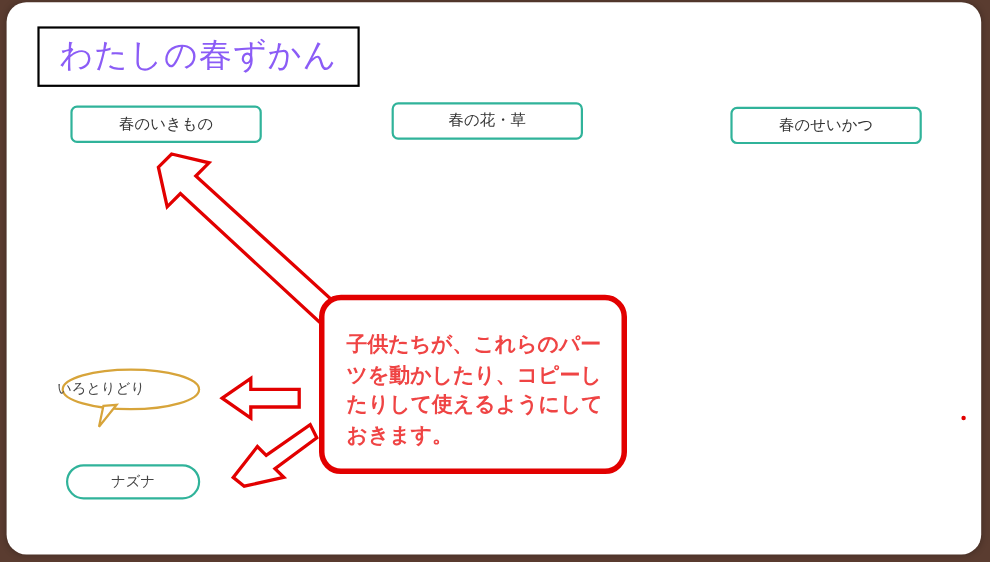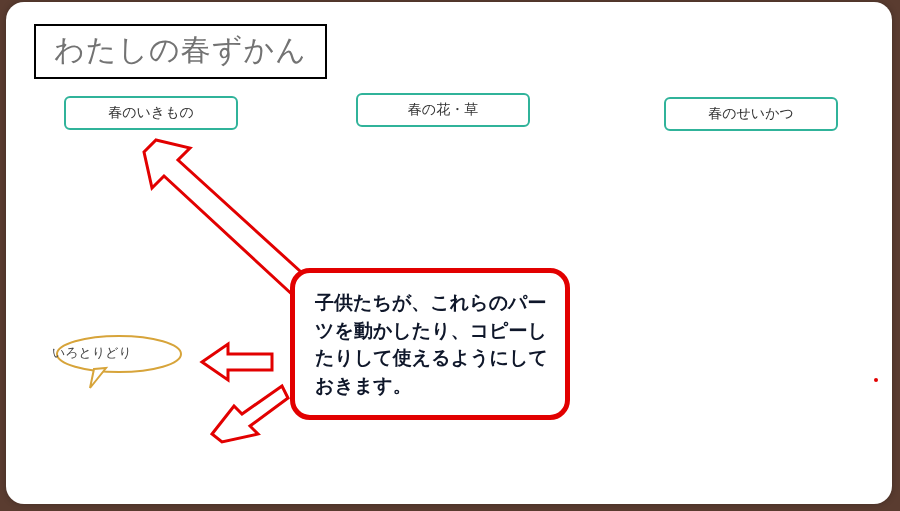--- a/index.html
+++ b/index.html
@@ -15,21 +15,21 @@
     box-shadow: 0 0 6px rgba(0,0,0,0.25);
   }
 
   .title-box {
     position: absolute;
     left: 28px; top: 22px;
     border: 2px solid #000;
     padding: 4px 18px 6px 18px;
     font-size: 30px;
     font-weight: 400;
-    color: #737373;
+    color: #8b5cf6;
     background: #fff;
     letter-spacing: 1px;
   }
 
   .green-card {
     position: absolute;
     border: 2px solid #30b39a;
     border-radius: 6px;
     background: #fff;
     font-size: 14px;
@@ -69,24 +69,24 @@
     line-height: 30px;
   }
 
   .callout {
     position: absolute;
     left: 284px; top: 266px;
     width: 280px;
     border: 5px solid #e20000;
     border-radius: 20px;
     background: #fff;
-    padding: 16px 16px 16px 20px;
+    padding: 27px 16px 16px 20px;
     font-size: 19px;
     font-weight: 600;
-    color: #0f172a;
+    color: #ef4444;
     line-height: 1.45;
     text-align: left;
   }
 
   .arrow-svg { position: absolute; }
 
   .red-dot {
     position: absolute;
     right: 14px; top: 376px;
     width: 4px; height: 4px;
@@ -138,16 +138,19 @@
   <svg class="arrow-svg" style="left:198px; top:380px; width:86px; height:64px;" viewBox="0 0 86 64">
     <g fill="#ffffff" stroke="#e20000" stroke-width="3" stroke-linejoin="miter">
       <polygon points="8,52 30,24 38,32 78,4 84,16 46,44 54,52 18,60"></polygon>
     </g>
   </svg>
 
   <div class="callout">
     <span>子供たちが、これらのパーツを動かしたり、コピーしたりして使えるようにしておきます。</span>
   </div>
 
+  <div class="small-label label-nazuna">
+    <span>ナズナ</span>
+  </div>
 
   <div class="red-dot"></div>
 
 </div>
 
 </body></html>

